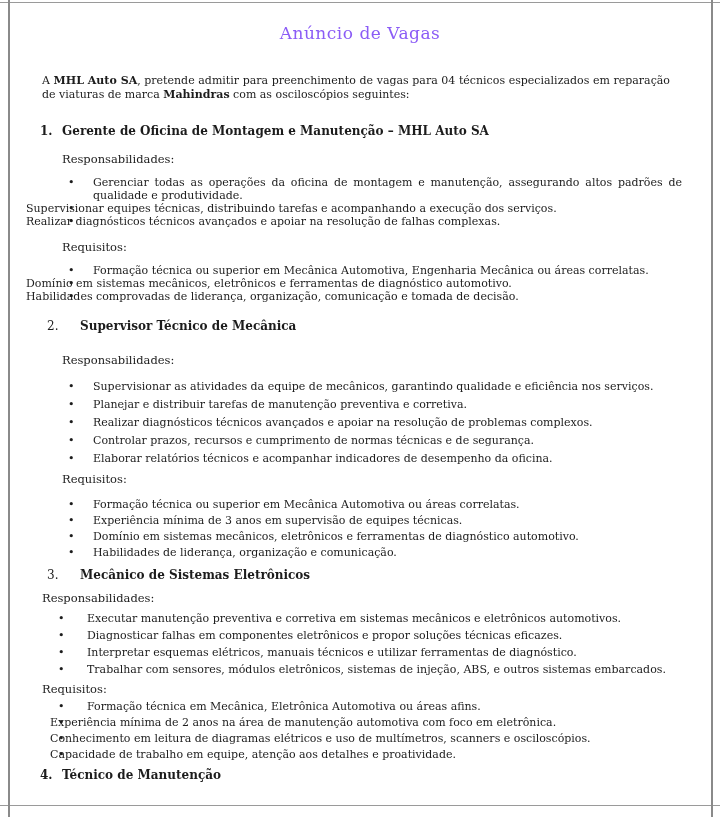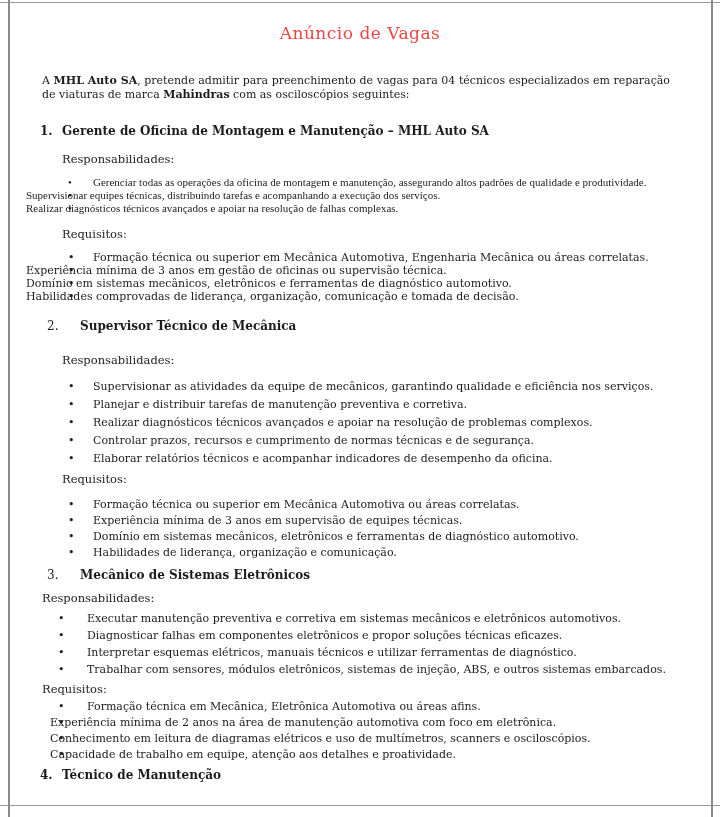--- a/index.html
+++ b/index.html
@@ -13,21 +13,21 @@
   .hline.top{top:2px;}
   .hline.bottom{top:805px;}
   .vline{position:absolute;top:0;height:817px;width:2px;background:#8a8a8a;}
   .vline.left{left:8px;}
   .vline.right{left:711px;}
 
   .content{
     position:absolute;left:10px;top:3px;width:700px;height:802px;overflow:hidden;
   }
   .doc-title{
-    margin-top:20px;text-align:center;font-size:17px;line-height:21px;color:#ef4444;
+    margin-top:20px;text-align:center;font-size:17px;line-height:21px;color:#8b5cf6;
     letter-spacing:0.5px;
   }
   .intro{
     margin:30px 40px 0 32px;font-size:11px;line-height:13.5px;text-align:justify;
   }
   b,.bold{font-weight:bold;}
 
   .heading{position:relative;font-size:12px;font-weight:bold;line-height:15px;}
   .heading .num{position:absolute;top:0;}
   .h-a{padding-left:52px;}        
@@ -45,21 +45,21 @@
   }
   li::before{content:"\2022";position:absolute;top:0;font-size:11px;}
   .ind-a li{padding-left:83px;}
   .ind-a li::before{left:58px;}
   .ind-b li{padding-left:77px;}
   .ind-b li::before{left:48px;}
 
   
   .mt-s1h{margin-top:23px;}
   .mt-s1rl{margin-top:13px;}
-  .mt-s1ru{margin-top:10px;font-family:Liberation Serif, serif;}
+  .mt-s1ru{margin-top:10px;}
   .mt-s1ql{margin-top:12px;}
   .mt-s1qu{margin-top:10px;}
   .s1u li + li{margin-top:0;padding-left:16px;}
 
   .mt-s2h{margin-top:16px;}
   .mt-s2rl{margin-top:19px;}
   .mt-s2ru{margin-top:13px;}
   .s2ru li + li{margin-top:5px;}
   .mt-s2ql{margin-top:7px;}
   .mt-s2qu{margin-top:12px;}
@@ -95,21 +95,20 @@
   </div>
   <div class="sublabel lbl-a mt-s1rl">Responsabilidades:</div>
   <ul class="ind-a s1u mt-s1ru">
     <li>Gerenciar todas as operações da oficina de montagem e manutenção, assegurando altos padrões de qualidade e produtividade.</li>
     <li>Supervisionar equipes técnicas, distribuindo tarefas e acompanhando a execução dos serviços.</li>
     <li>Realizar diagnósticos técnicos avançados e apoiar na resolução de falhas complexas.</li>
   </ul>
   <div class="sublabel lbl-a mt-s1ql">Requisitos:</div>
   <ul class="ind-a s1u mt-s1qu">
     <li>Formação técnica ou superior em Mecânica Automotiva, Engenharia Mecânica ou áreas correlatas.</li>
-    <li>Experiência mínima de 3 anos em gestão de oficinas ou supervisão técnica.</li>
     <li>Domínio em sistemas mecânicos, eletrônicos e ferramentas de diagnóstico automotivo.</li>
     <li>Habilidades comprovadas de liderança, organização, comunicação e tomada de decisão.</li>
   </ul>
 
   <div class="heading h-b mt-s2h">
     <span class="num">2.</span>
     <span>Supervisor Técnico de Mecânica</span>
   </div>
   <div class="sublabel lbl-a mt-s2rl">Responsabilidades:</div>
   <ul class="ind-a s2ru mt-s2ru">

